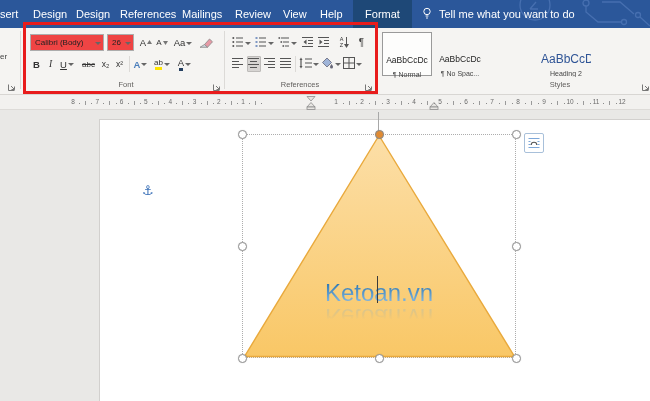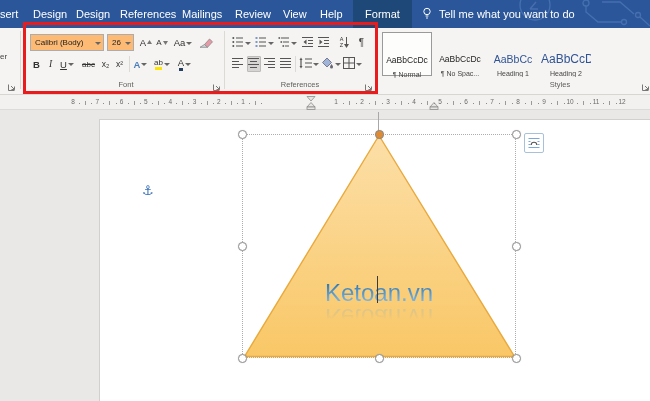--- a/index.html
+++ b/index.html
@@ -14,21 +14,21 @@
   
   .ribbon{position:absolute;left:0;top:28px;width:650px;height:67px;background:#f5f4f2;border-bottom:1px solid #d8d6d3;box-sizing:border-box;}
   .rsep{position:absolute;top:3px;height:58px;width:1px;background:#dcdad7;}
   .glabel{position:absolute;top:52px;font-size:7.5px;color:#605e5c;transform:translateX(-50%);white-space:nowrap;}
   .launch{position:absolute;width:10px;height:10px;}
   .launch svg{display:block;}
   .btn{position:absolute;height:16px;display:flex;align-items:center;justify-content:center;font-size:9.5px;color:#333;gap:1px;}
   .r1{top:6px;height:17px;}
   .r2{top:28px;}
   .btn.on{background:#d7d5d3;border:1px solid #bdbbb9;box-sizing:border-box;border-radius:1px;}
-  .combo{position:absolute;top:6px;height:17px;background:#fdba74;border:1px solid #acacac;box-sizing:border-box;
+  .combo{position:absolute;top:6px;height:17px;background:#ef4444;border:1px solid #acacac;box-sizing:border-box;
      font-size:8px;color:#222;display:flex;align-items:center;padding:0 2px 0 4px;justify-content:space-between;}
   .dd{width:0;height:0;border:3px solid transparent;border-top-color:#666;transform:translateY(2px);flex:none;}
   .bar{position:absolute;left:1px;right:1px;bottom:0;height:3.5px;}
   .redbox{position:absolute;left:23px;top:22px;width:355px;height:72px;border:3px solid #e81c1c;box-sizing:border-box;z-index:40;pointer-events:none;}
   .clip{position:absolute;left:0;top:24px;font-size:8px;color:#444;}
   
   .styleswrap{position:absolute;left:378px;top:3px;right:0;height:48px;overflow:hidden;}
   .scard{position:absolute;top:1px;width:50px;height:44px;text-align:center;cursor:default;}
   .scard.sel{background:#fdfdfc;border:1px solid #9a9a9a;box-sizing:border-box;}
   .ssample{display:block;margin-top:20px;line-height:14px;white-space:nowrap;overflow:hidden;}
@@ -324,24 +324,20 @@
     <div class="rsep" style="left:376px"></div>
 
     <div class="styleswrap" id="styles-cards">
         <div class="scard sel" style="left: 4px;">
           <span class="ssample" style="color: rgb(29, 29, 29); font-size: 8.5px;">AaBbCcDc</span>
           <span class="sname">¶ Normal</span>
         </div>
         <div class="scard" style="left: 57px;">
           <span class="ssample" style="color: rgb(29, 29, 29); font-size: 8.5px;">AaBbCcDc</span>
           <span class="sname">¶ No Spac...</span>
-        </div>
-        <div class="scard" style="left: 110px;">
-          <span class="ssample" style="color: rgb(47, 84, 150); font-size: 10.5px;">AaBbCc</span>
-          <span class="sname">Heading 1</span>
         </div>
         <div class="scard" style="left: 163px;">
           <span class="ssample" style="color: rgb(47, 84, 150); font-size: 12px;">AaBbCcD</span>
           <span class="sname">Heading 2</span>
         </div>
         <div class="scard" style="left: 262px;">
           <span class="ssample" style="color: rgb(47, 84, 150); font-size: 9.5px;">Aa</span>
           <span class="sname">S</span>
         </div>
       </div>

